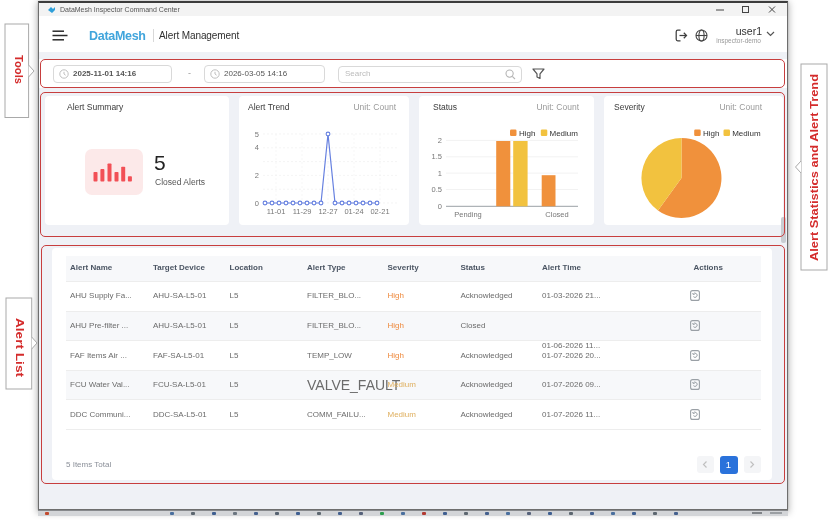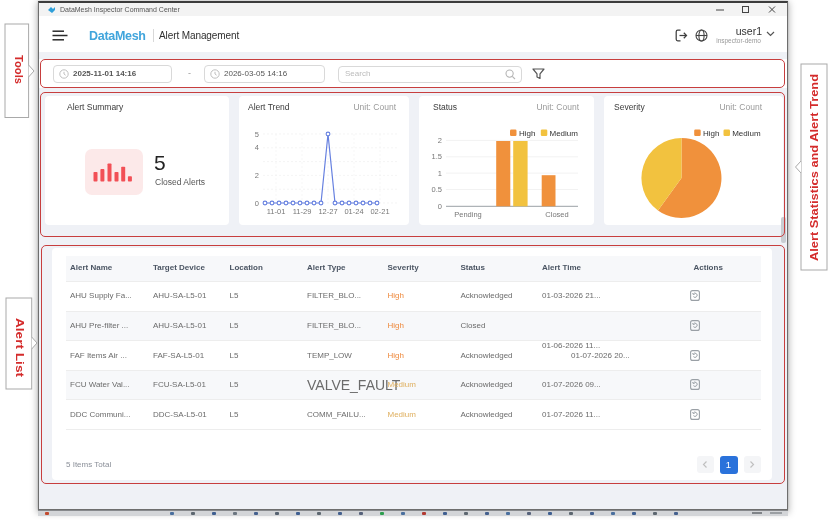--- a/index.html
+++ b/index.html
@@ -199,21 +199,21 @@
       <rect x="0.6" y="0.6" width="8.8" height="9.8" rx="2" fill="none" stroke="#9aa0a6" stroke-width="1.1"></rect>
       <path d="M3.2 4.2 A2.1 2.1 0 1 1 3.4 6.6" fill="none" stroke="#9aa0a6" stroke-width="1"></path>
       <path d="M2.6 3 L3.2 4.6 L4.8 4.2" fill="none" stroke="#9aa0a6" stroke-width="0.9"></path>
     </svg>
 <div class="t" style="left:70px;top:350.5px;font-size:8px;line-height:10px;color:#6b6b6b;font-weight:400;">FAF Items Air ...</div>
 <div class="t" style="left:153px;top:350.5px;font-size:8px;line-height:10px;color:#6b6b6b;font-weight:400;">FAF-SA-L5-01</div>
 <div class="t" style="left:229.5px;top:350.5px;font-size:8px;line-height:10px;color:#6b6b6b;font-weight:400;">L5</div>
 <div class="t" style="left:307px;top:350.5px;font-size:8px;line-height:10px;color:#6b6b6b;font-weight:400;text-align:center;">TEMP_LOW</div>
 <div class="t" style="left:387.5px;top:350.5px;font-size:8px;line-height:10px;color:#ee8a3e;font-weight:400;">High</div>
 <div class="t" style="left:460.5px;top:350.5px;font-size:8px;line-height:10px;color:#6b6b6b;font-weight:400;">Acknowledged</div>
-<div class="t" style="left:542px;top:350.5px;font-size:8px;line-height:10px;color:#6b6b6b;font-weight:400;margin-left:29px;">01-07-2026 20...</div>
+<div class="t" style="left:542px;top:350.5px;font-size:8px;line-height:10px;color:#6b6b6b;font-weight:400;">01-07-2026 20...</div>
 <svg class="abs" style="left:689.5px;top:349.5px;" width="10" height="11" viewBox="0 0 10 11">
       <rect x="0.6" y="0.6" width="8.8" height="9.8" rx="2" fill="none" stroke="#9aa0a6" stroke-width="1.1"></rect>
       <path d="M3.2 4.2 A2.1 2.1 0 1 1 3.4 6.6" fill="none" stroke="#9aa0a6" stroke-width="1"></path>
       <path d="M2.6 3 L3.2 4.6 L4.8 4.2" fill="none" stroke="#9aa0a6" stroke-width="0.9"></path>
     </svg>
 <div class="t" style="left:70px;top:380.1px;font-size:8px;line-height:10px;color:#6b6b6b;font-weight:400;">FCU Water Val...</div>
 <div class="t" style="left:153px;top:380.1px;font-size:8px;line-height:10px;color:#6b6b6b;font-weight:400;">FCU-SA-L5-01</div>
 <div class="t" style="left:229.5px;top:380.1px;font-size:8px;line-height:10px;color:#6b6b6b;font-weight:400;">L5</div>
 <div class="t" style="left:307px;top:380.1px;font-size:14px;line-height:10px;color:#6b6b6b;font-weight:400;">VALVE_FAULT</div>
 <div class="t" style="left:387.5px;top:380.1px;font-size:8px;line-height:10px;color:#dfaf5e;font-weight:400;">Medium</div>

